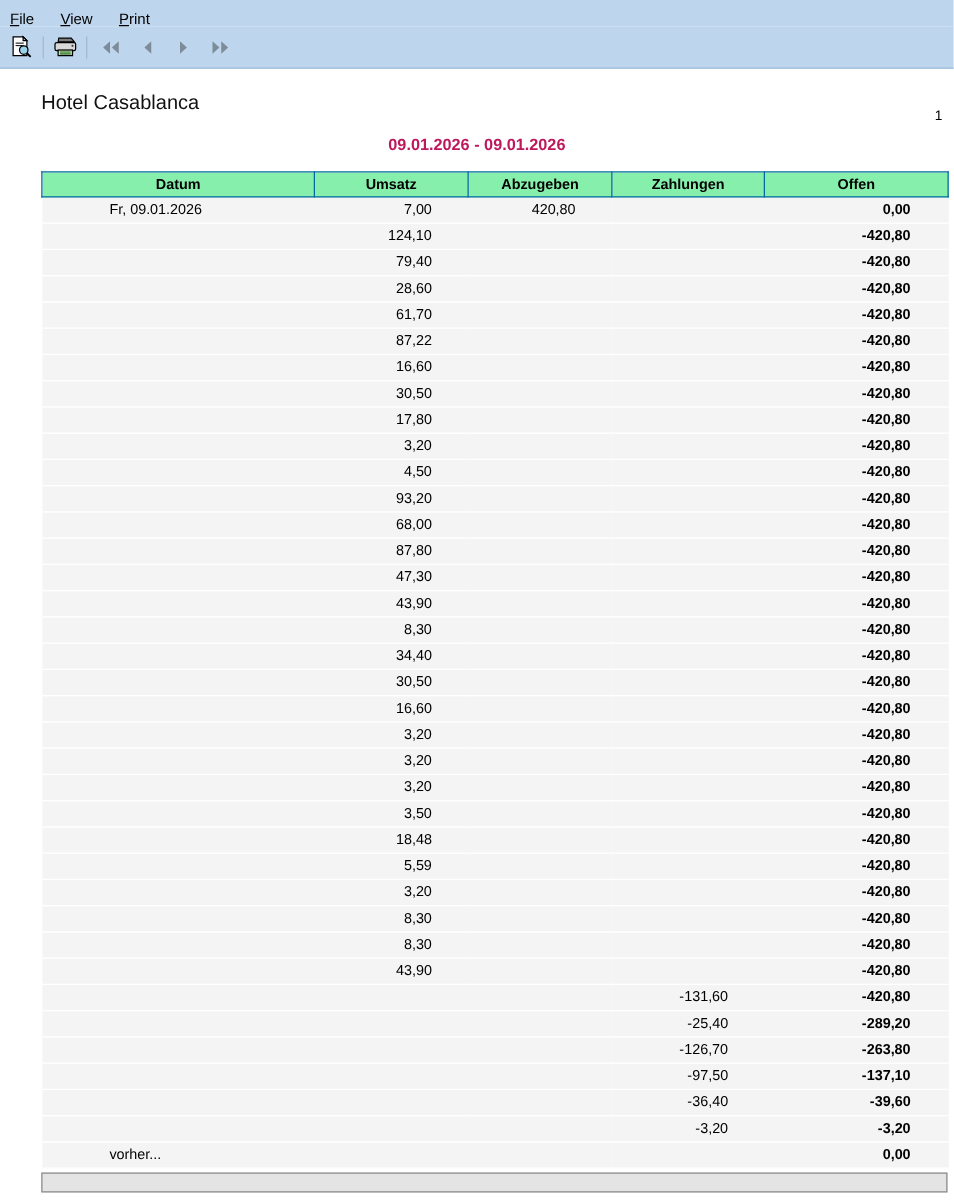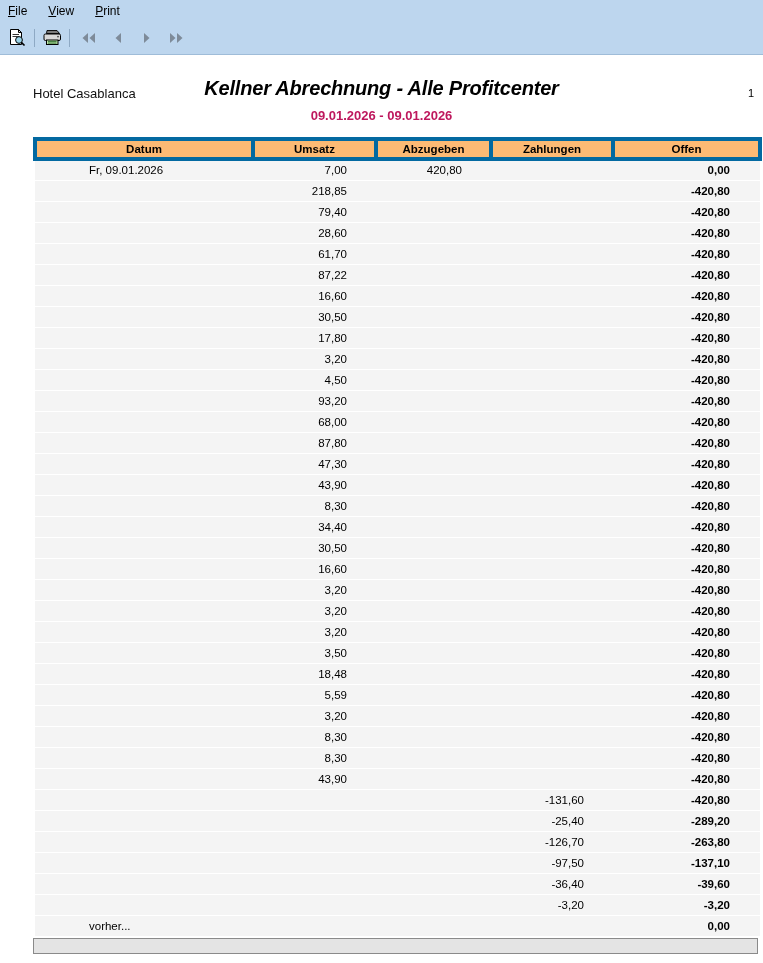--- a/index.html
+++ b/index.html
@@ -14,21 +14,21 @@
     font-family: "Liberation Sans", sans-serif;
     overflow: hidden;
     position: relative;
   }
 
   
   #menubar {
     height: 21px;
     background: #bdd6ee;
     display: flex;
-    align-items: center;
+    align-items: flex-end;
     padding-left: 8px;
     gap: 21px;
   }
   .menu-item {
     font-size: 12px;
     color: #000000;
     line-height: 12px;
     cursor: default;
     white-space: nowrap;
   }
@@ -81,22 +81,22 @@
   }
 
   
   #report-header {
     position: relative;
     height: 72px;
   }
   #company-name {
     position: absolute;
     left: 33px;
-    top: 30px;
-    font-size: 13px;
+    top: 18px;
+    font-size: 16px;
     color: #111111;
     white-space: nowrap;
   }
   #report-title {
     position: absolute;
     left: 0;
     right: 0;
     top: 21px;
     text-align: center;
     font-size: 20px;
@@ -126,22 +126,22 @@
   
   #report-table {
     position: absolute;
     left: 33px;
     top: 81px;
     width: 725px;
     border-collapse: collapse;
     table-layout: fixed;
   }
   #report-table th {
-    background: #fdba74;
-    border: 4px solid #0369a1;
+    background: #86efac;
+    border: 1px solid #0369a1;
     height: 20px;
     font-size: 11.5px;
     font-weight: bold;
     color: #000000;
     padding: 0;
     text-align: center;
   }
   #report-table td {
     height: 21px;
     font-size: 11.5px;
@@ -249,21 +249,20 @@
       <path d="M4 2 L4 12 L9.5 7 z" fill="#7e8b99"></path>
       <path d="M11 2 L11 12 L16.5 7 z" fill="#7e8b99"></path>
     </svg>
   </div>
 </div>
 
 <div id="page">
 
   <div id="report-header">
     <div id="company-name">Hotel Casablanca</div>
-    <div id="report-title">Kellner Abrechnung - Alle Profitcenter</div>
     <div id="report-subtitle">09.01.2026 - 09.01.2026</div>
     <div id="page-number">1</div>
   </div>
 
   <table id="report-table">
     <colgroup>
       <col class="w-datum">
         <col class="w-umsatz">
         <col class="w-abzugeben">
         <col class="w-zahlungen">
@@ -281,21 +280,21 @@
     <tbody id="table-body">
         <tr>
           <td class="c-datum">Fr,  09.01.2026</td>
           <td class="c-umsatz">7,00</td>
           <td class="c-abzugeben">420,80</td>
           <td class="c-zahlungen"></td>
           <td class="c-offen">0,00</td>
         </tr>
         <tr>
           <td class="c-datum"></td>
-          <td class="c-umsatz">218,85</td>
+          <td class="c-umsatz">124,10</td>
           <td class="c-abzugeben"></td>
           <td class="c-zahlungen"></td>
           <td class="c-offen">-420,80</td>
         </tr>
         <tr>
           <td class="c-datum"></td>
           <td class="c-umsatz">79,40</td>
           <td class="c-abzugeben"></td>
           <td class="c-zahlungen"></td>
           <td class="c-offen">-420,80</td>

